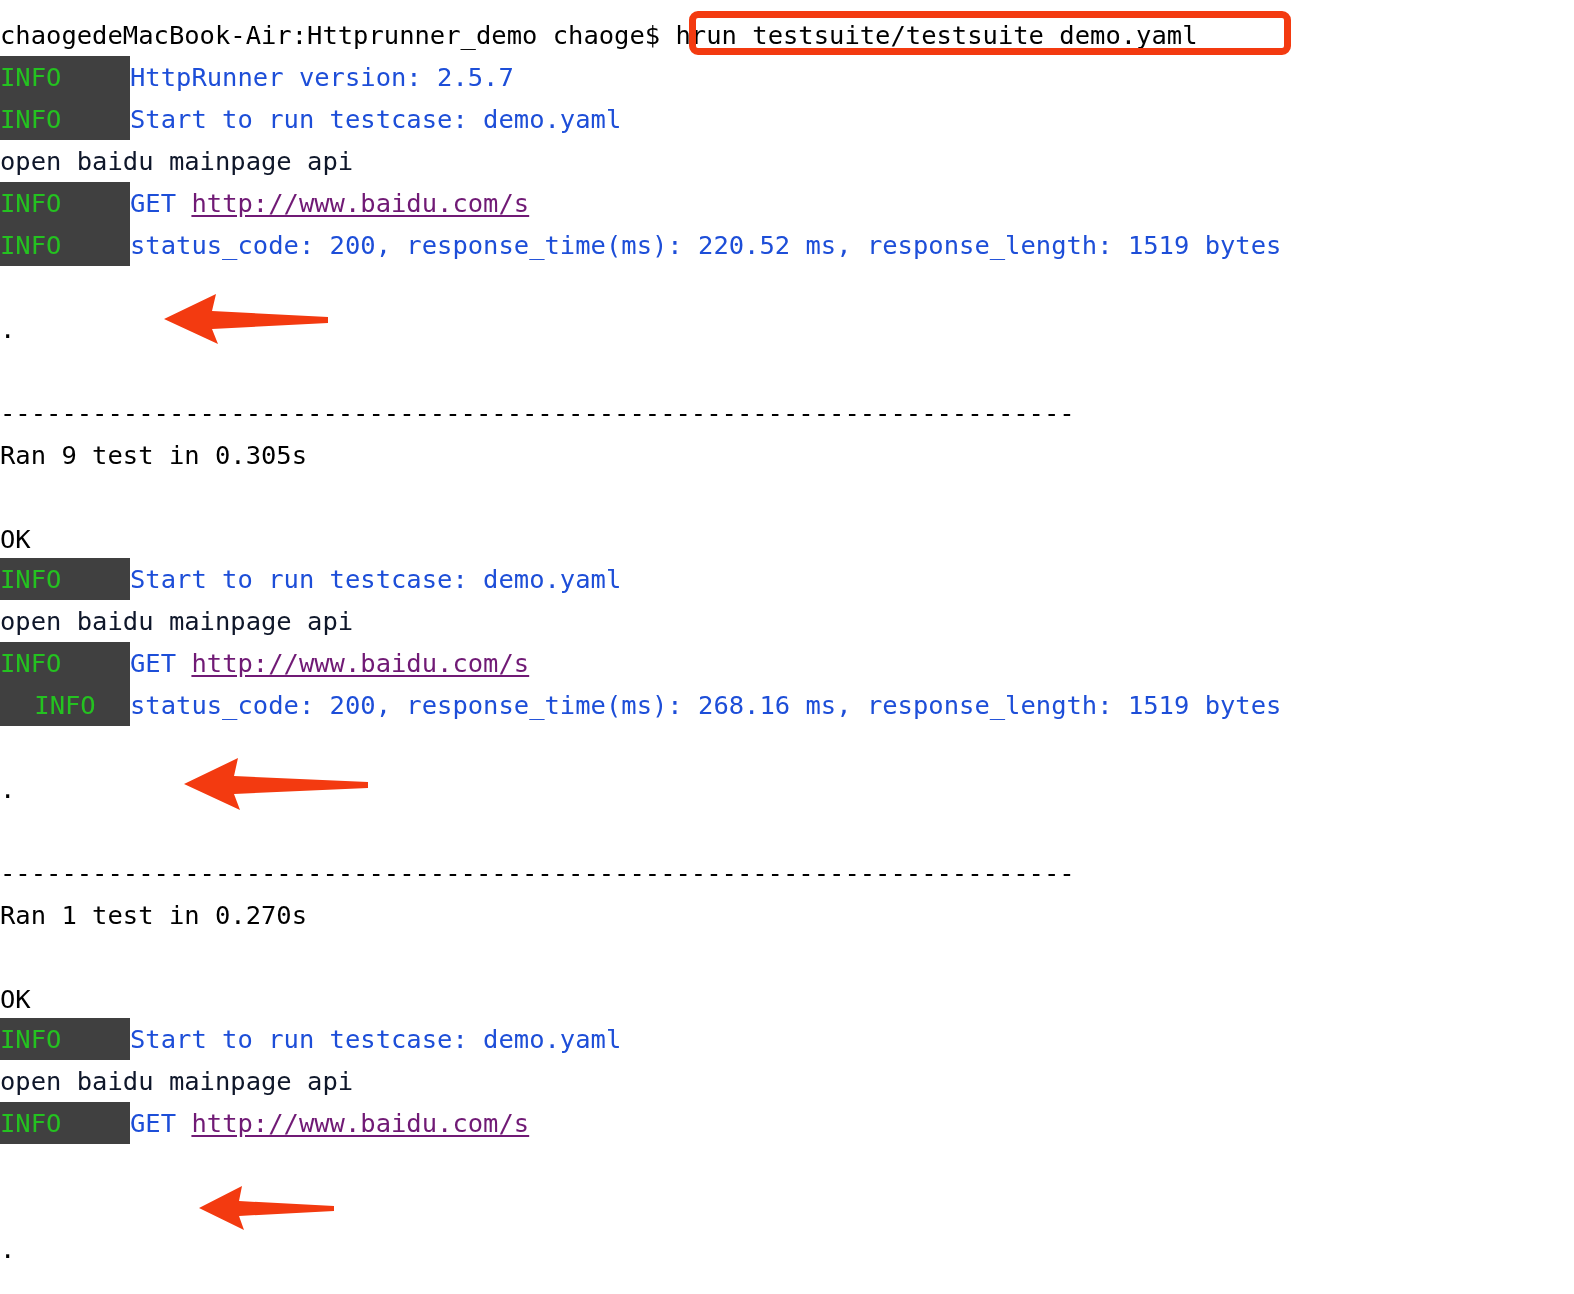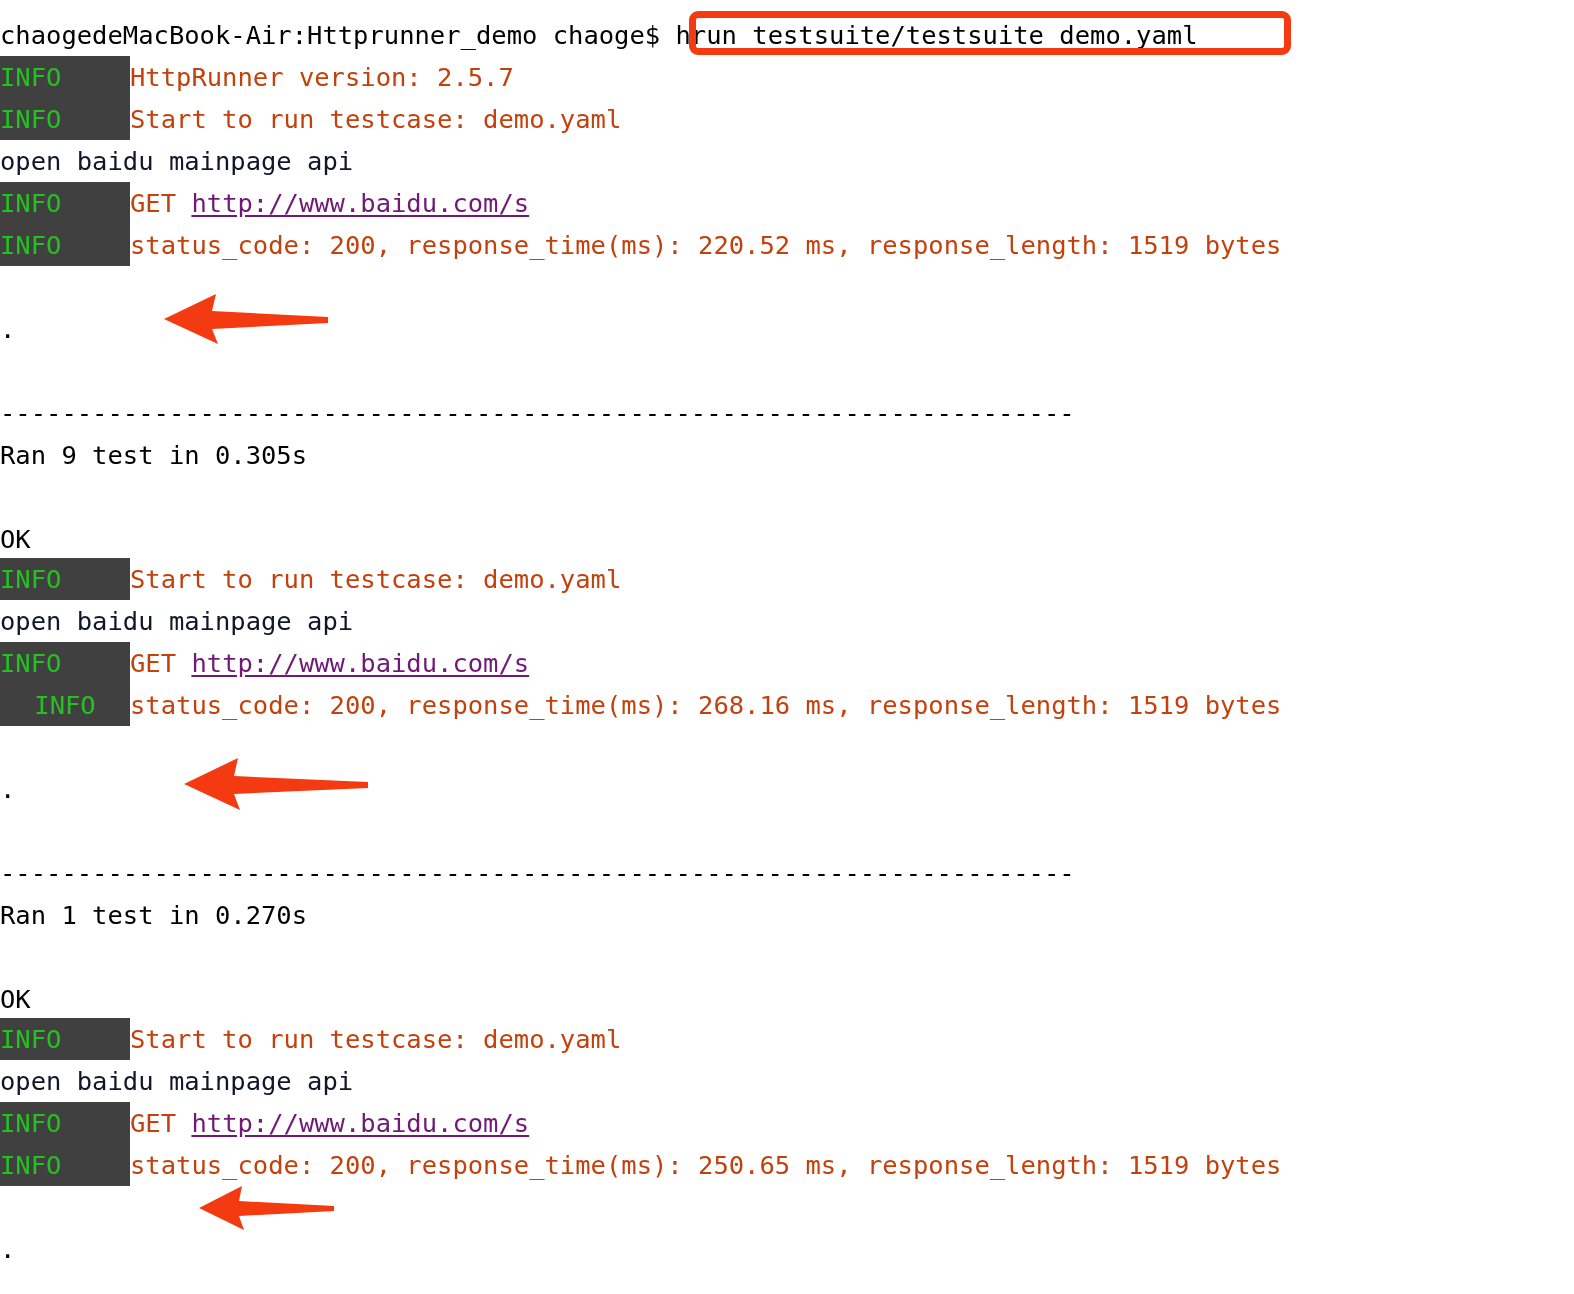--- a/index.html
+++ b/index.html
@@ -31,21 +31,21 @@
   
   .infolabel{
     display:inline-block;
     width:130px;
     background:#404040;
     color:#24c220;
     height:42px;
     line-height:42px;
     white-space:pre;
   }
-  .msg-green{color:#c2410c;}
+  .msg-green{color:#1d4ed8;}
   .msg-olive{color:#0f172a;}
   .msg-black{color:#000000;}
   .url{
     color:#701a75;
     text-decoration:underline;
     text-underline-offset:3px;
   }
   .dashes{color:#000000;}
   .dot{color:#000000;}
 
@@ -111,21 +111,20 @@
   <div class="line" style="top:890px;"><span class="msg-black">Ran 1 test in 0.270s</span></div>
 
   <div class="line" style="top:974px;"><span class="msg-black">OK</span></div>
 
   <div class="line" style="top:1014px;"><span class="infolabel">INFO</span><span class="msg-green">Start to run testcase: demo.yaml</span></div>
 
   <div class="line" style="top:1056px;"><span class="msg-olive">open baidu mainpage api</span></div>
 
   <div class="line" style="top:1098px;"><span class="infolabel">INFO</span><span class="msg-green">GET </span><span class="url">http://www.baidu.com/s</span></div>
 
-  <div class="line" style="top:1140px;"><span class="infolabel">INFO</span><span class="msg-green">status_code: 200, response_time(ms): 250.65 ms, response_length: 1519 bytes</span></div>
 
   <div class="line" style="top:1224px;"><span class="dot">.</span></div>
 
   <div class="cmd-box" style="left:689px;top:7px;width:602px;height:44px;"></div>
 
   <div class="arrow" style="left:160px;top:288px;">
     <svg width="170" height="52" viewBox="0 0 170 52" aria-hidden="true">
       <path d="M4 27 L56 2 L52 19 L168 25 L168 31 L52 37 L58 52 Z" fill="#f33a10"></path>
     </svg>
   </div>

